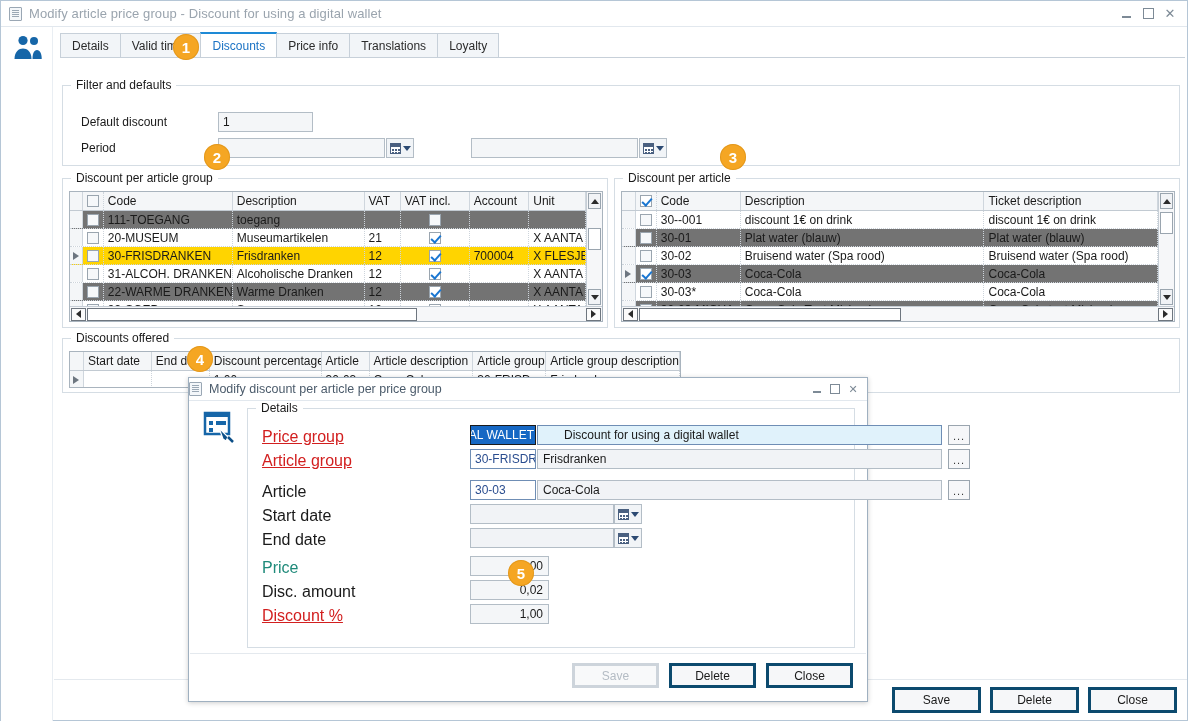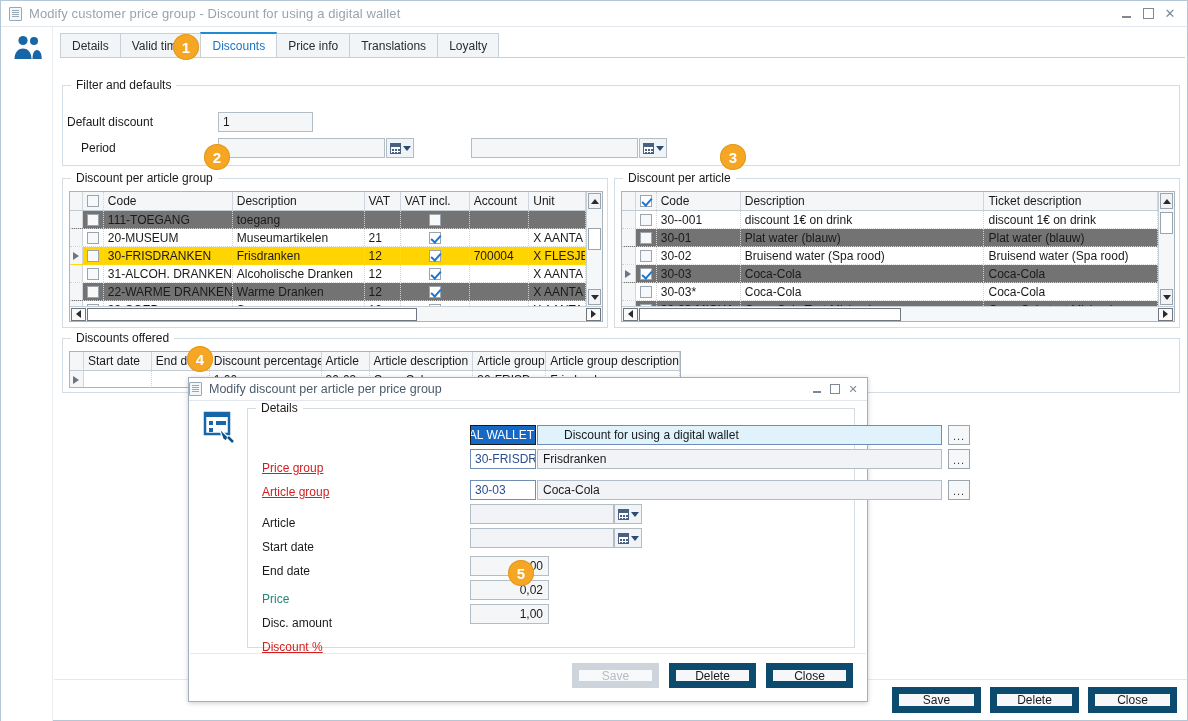--- a/index.html
+++ b/index.html
@@ -140,21 +140,21 @@
   .tri-lf{width:0;height:0;border-top:4px solid transparent;border-bottom:4px solid transparent;border-right:5px solid #2b2b2b;}
   .tri-rt{width:0;height:0;border-top:4px solid transparent;border-bottom:4px solid transparent;border-left:5px solid #2b2b2b;}
 
   
   #grp-dpag { left:8px; top:151px; width:546px; height:150px; }
   #grp-dpa  { left:560px; top:151px; width:566px; height:150px; }
   #grp-offered { left:8px; top:311px; width:1118px; height:55px; }
 
   
   .btn {
-    border:7px solid #0c4a6e; background:#f6f7f9; height:24px;
+    border:3px solid #0c4a6e; background:#f6f7f9; height:24px;
     display:flex; align-items:center; justify-content:center;
     font-size:12px; color:#1a1a1a;
   }
   .btn.disabled { color:#b4bcc4; border-color:#cdd4db; background:#f8f9fa; }
 
   #main-buttons { position:absolute; right:10px; bottom:8px; display:flex; gap:9px; }
   #main-buttons .btn { width:89px; height:26px; }
   #footer-sep { position:absolute; left:0; right:0; bottom:41px; height:1px; background:#e4e9ee; }
 
   
@@ -171,21 +171,21 @@
   #dlg-win-controls{ margin-left:auto; display:flex; padding-right:5px; align-items:center;}
   .dwin { width:18px;height:18px;display:flex;align-items:center;justify-content:center;color:#7d8a96;font-size:11px;}
   .dwin-min::after{content:"";width:8px;height:1.5px;background:#7d8a96;margin-top:6px;}
   .dwin-max::after{content:"";width:8px;height:8px;border:1.5px solid #7d8a96;}
 
   #dlg-icon{ position:absolute; left:14px; top:32px; width:34px; height:34px;}
   #grp-details{
     position:absolute; left:58px; top:30px; width:608px; height:240px;
     border:1px solid #d5dde4;
   }
-  .dlabel{ position:absolute; font-size:12px;margin-top:33px; }
+  .dlabel{ position:absolute; font-size:16px; }
   .dlabel.req { color:#d21f1f; text-decoration:underline; }
   .dlabel.price { color:#1f8a7a; }
   .dcode{
     position:absolute; left:222px; width:66px; height:20px; border:1px solid #6f8eb5;
     background:#ffffff; font-size:12px; color:#2a4d8f; display:flex; align-items:center;
     padding-left:4px; overflow:hidden; white-space:nowrap;
   }
   .dcode.selected{ background:#1668c4; color:#ffffff; border-color:#1a1a1a; justify-content:flex-end; padding-right:1px;}
   .ddesc{
     position:absolute; left:289px; width:405px; height:20px; border:1px solid #b3bdc6;
@@ -221,21 +221,21 @@
     z-index:60; box-shadow:0 0 0 1px rgba(214,140,20,.55) inset;
   }
 </style>
 </head>
 <body>
 
 <div id="app-window">
 
   <div id="titlebar">
     <div class="title-icon"></div>
-    <div id="window-title">Modify customer price group - Discount for using a digital wallet</div>
+    <div id="window-title">Modify article price group - Discount for using a digital wallet</div>
     <div id="win-controls">
       <div class="win-btn win-min"></div>
       <div class="win-btn win-max"></div>
       <div class="win-btn">✕</div>
     </div>
   </div>
 
   <div id="window-body">
 
     <div id="left-rail">
@@ -267,21 +267,21 @@
           </div>
         <div class="tab">
             <span>Loyalty</span>
           </div>
         <div id="tabstrip-filler"></div>
       </div>
 
       <div class="groupbox" id="grp-filter">
         <div class="group-legend">Filter and defaults</div>
 
-        <div class="flabel" style="left:4px; top:29px;">Default discount</div>
+        <div class="flabel" style="left:18px; top:29px;">Default discount</div>
         <div class="finput" style="left:155px; top:26px; width:95px;">1</div>
 
         <div class="flabel" style="left:18px; top:55px;">Period</div>
         <div class="finput" style="left:155px; top:52px; width:167px;"></div>
         <div class="datebtn" style="left:323px; top:52px;">
           <span class="cal-glyph"></span>
           <span class="caret-dn"></span>
         </div>
 
         <div class="finput" style="left:408px; top:52px; width:167px;"></div>

